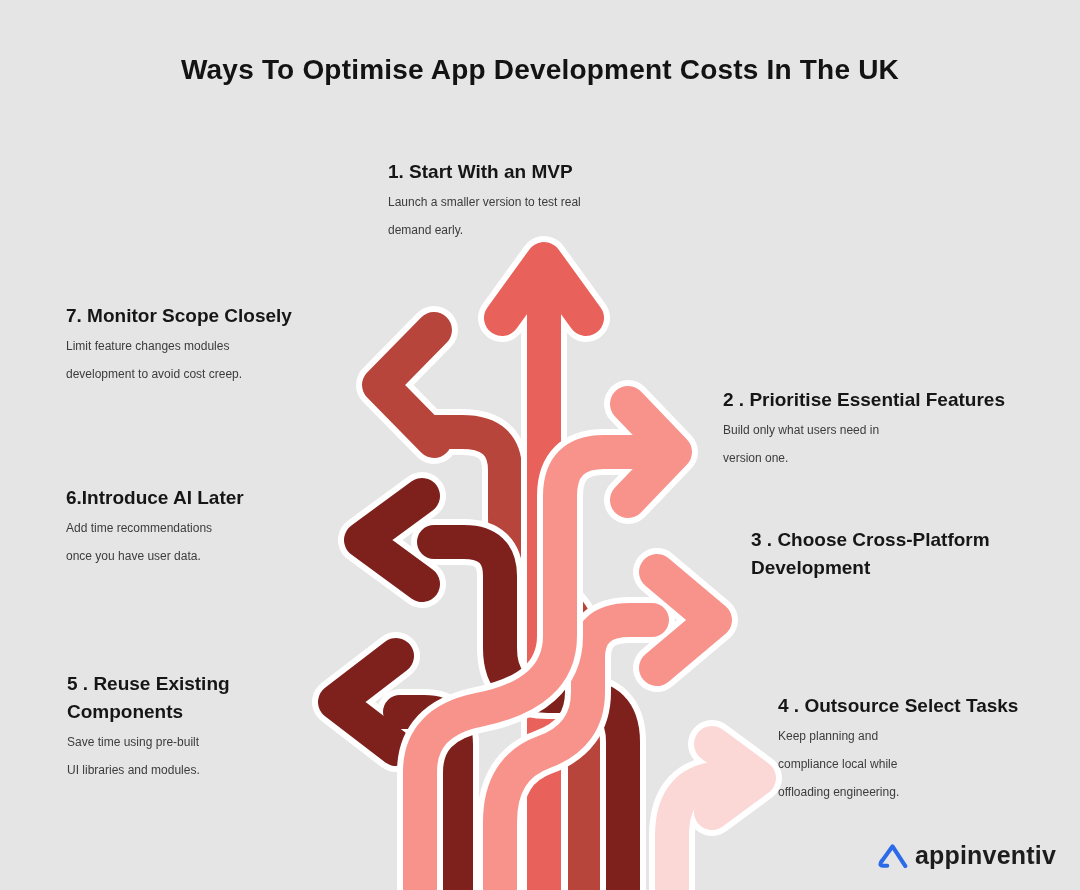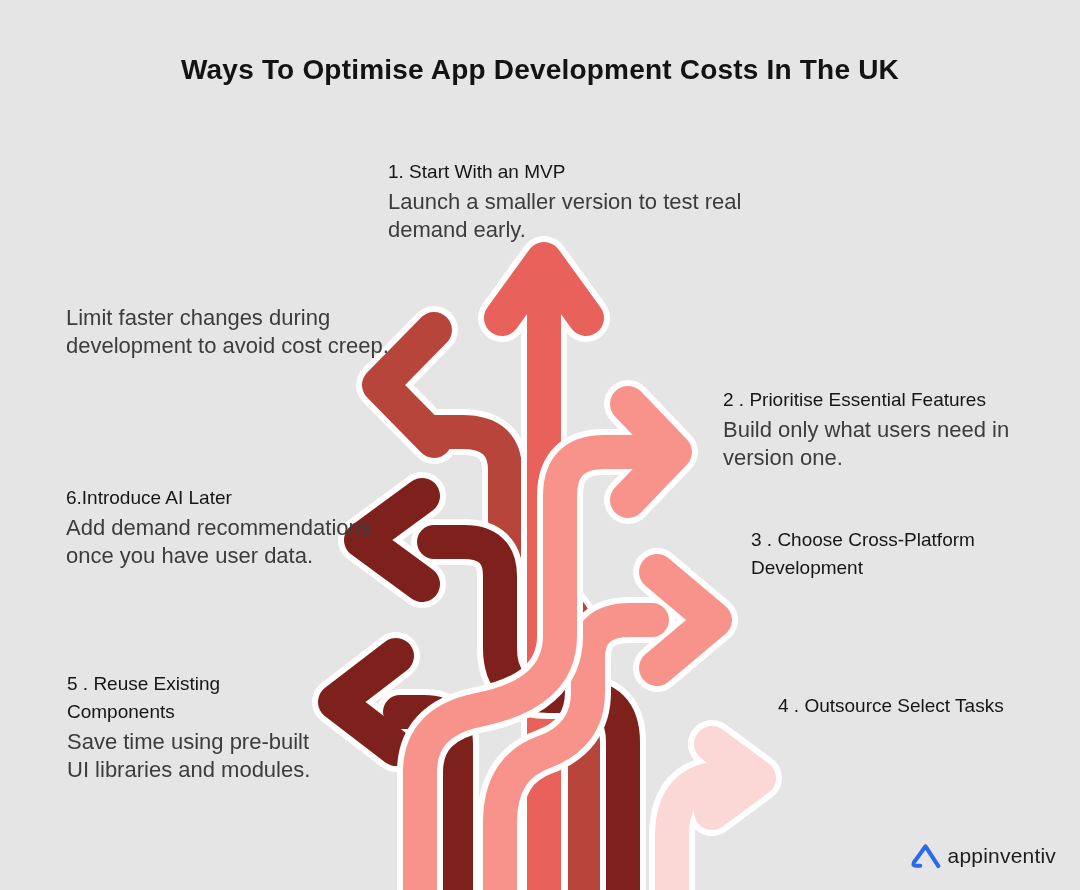--- a/index.html
+++ b/index.html
@@ -11,41 +11,41 @@
     font-family:"Liberation Sans", sans-serif;
   }
   .title{
     position:absolute;top:54px;left:0;width:1080px;
     text-align:center;
     font-size:28px;font-weight:800;color:#131313;
     letter-spacing:0.2px;
   }
   .tip{position:absolute;}
   .tip .head{
-    font-size:19px;font-weight:400;color:#161616;
+    font-size:19px;font-weight:700;color:#161616;
     line-height:28px;white-space:pre-line;
   }
   .tip .body{
-    font-size:22px;font-weight:400;color:#3c3c3c;
+    font-size:12px;font-weight:400;color:#3c3c3c;
     line-height:28px;white-space:pre-line;margin-top:2px;
   }
   #tip1{left:388px;top:158px;}
   #tip7{left:66px;top:302px;}
   #tip2{left:723px;top:386px;}
   #tip6{left:66px;top:484px;}
   #tip3{left:751px;top:526px;}
   #tip5{left:67px;top:670px;}
   #tip4{left:778px;top:692px;}
   #arrow-svg{position:absolute;left:0;top:0;}
   .logo{
     position:absolute;right:24px;bottom:20px;
     display:flex;align-items:center;gap:7px;
   }
   .logo .word{
-    font-size:21px;font-weight:400;color:#1d1d1d;letter-spacing:0.2px;
+    font-size:25px;font-weight:700;color:#1d1d1d;letter-spacing:0.2px;
   }
 </style>
 </head>
 <body>
 
 <div id="canvas">
 
   <div class="title">Ways To Optimise App Development Costs In The UK</div>
 
   <svg id="arrow-svg" width="1080" height="890" viewBox="0 0 1080 890" aria-hidden="true">
@@ -100,50 +100,54 @@
     </g>
   </svg>
 
   <div class="tip" id="tip1">
     <div class="head">1. Start With an MVP</div>
     <div class="body">Launch a smaller version to test real
 demand early.</div>
   </div>
 
   <div class="tip" id="tip7">
-    <div class="body">Limit faster changes during
+    <div class="head">7. Monitor Scope Closely</div>
+    <div class="body">Limit feature changes modules
 development to avoid cost creep.</div>
   </div>
 
   <div class="tip" id="tip2">
     <div class="head">2 . Prioritise Essential Features</div>
     <div class="body">Build only what users need in
 version one.</div>
   </div>
 
   <div class="tip" id="tip6">
     <div class="head">6.Introduce AI Later</div>
-    <div class="body">Add demand recommendations
+    <div class="body">Add time recommendations
 once you have user data.</div>
   </div>
 
   <div class="tip" id="tip3">
     <div class="head">3 . Choose Cross-Platform
 Development</div>
   </div>
 
   <div class="tip" id="tip5">
     <div class="head">5 . Reuse Existing
 Components</div>
     <div class="body">Save time using pre-built
 UI libraries and modules.</div>
   </div>
 
   <div class="tip" id="tip4">
     <div class="head">4 . Outsource Select Tasks</div>
+    <div class="body">Keep planning and
+compliance local while
+offloading engineering.</div>
   </div>
 
   <div class="logo">
     <svg width="30" height="28" viewBox="0 0 34 30" aria-hidden="true">
       <path d="M 4 21 Q 0.5 27 7 26 L 10.5 26" fill="none" stroke-width="4.6" stroke-linecap="round" stroke="#2B6BE9"></path>
       <path d="M 4.6 20.5 L 16.5 4 L 31 26.5" fill="none" stroke-width="4.6" stroke-linecap="round" stroke-linejoin="round" stroke="#2B6BE9"></path>
     </svg>
     <span class="word">appinventiv</span>
   </div>
 

